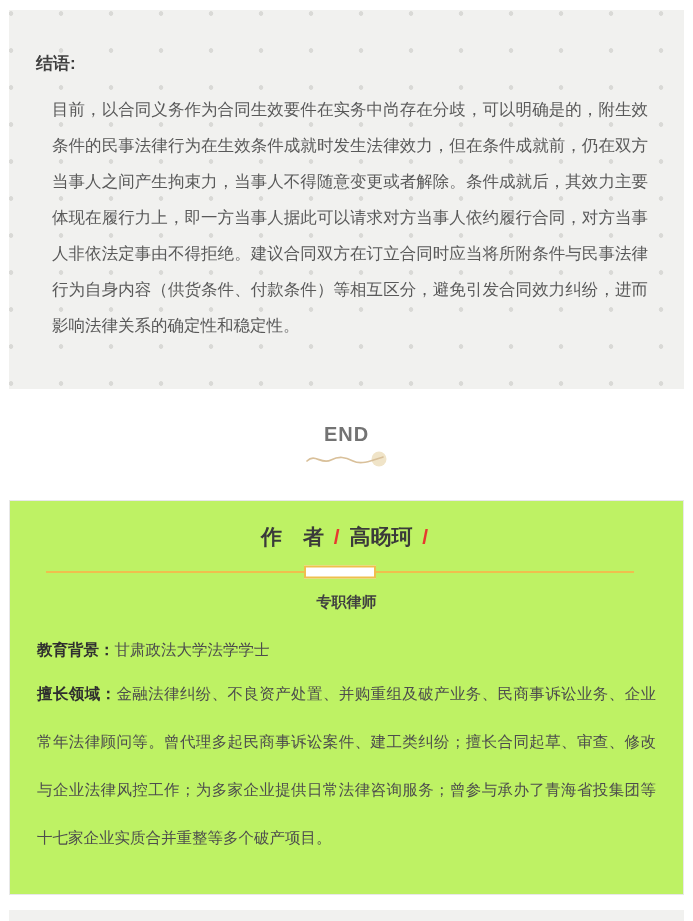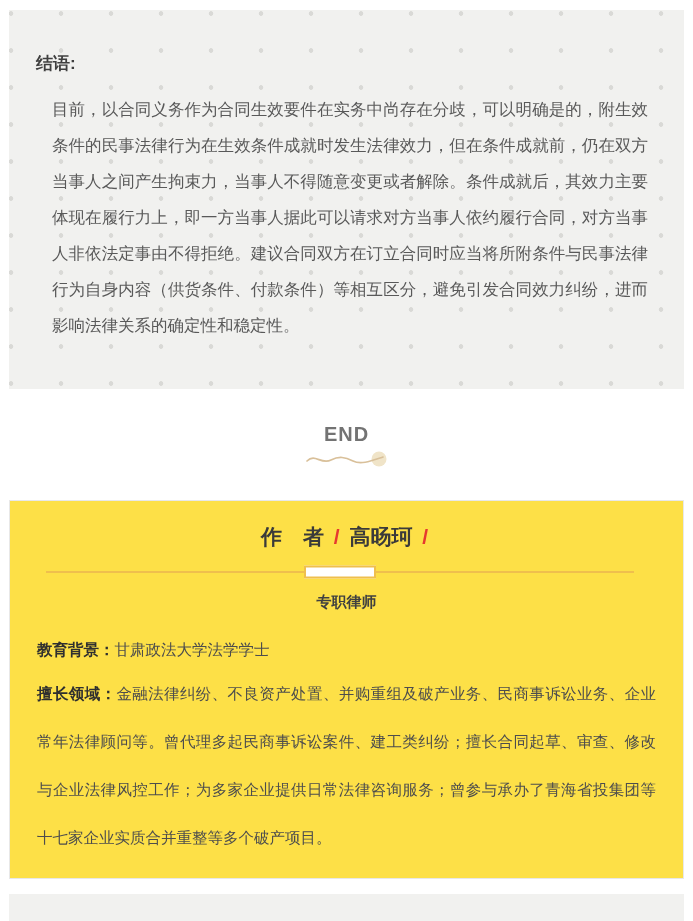--- a/index.html
+++ b/index.html
@@ -38,22 +38,22 @@
     font-size:20px;
     font-weight:bold;
     letter-spacing:1px;
     color:#737373;
   }
   .end-block svg{display:block;margin:2px auto 0 auto;}
 
   
   .author-card{
     border:1px solid #e8e8e8;
-    background:#fde047;
-    padding:22px 27px 16px 27px;
+    background:#bef264;
+    padding:22px 27px 32px 27px;
   }
   .author-title{
     text-align:center;
     font-size:21px;
     font-weight:bold;
     color:#3a3a3a;
     margin:0;
   }
   .author-title .slash{color:#e6392f;font-weight:bold;padding:0 4px;}
   .gold-divider{

